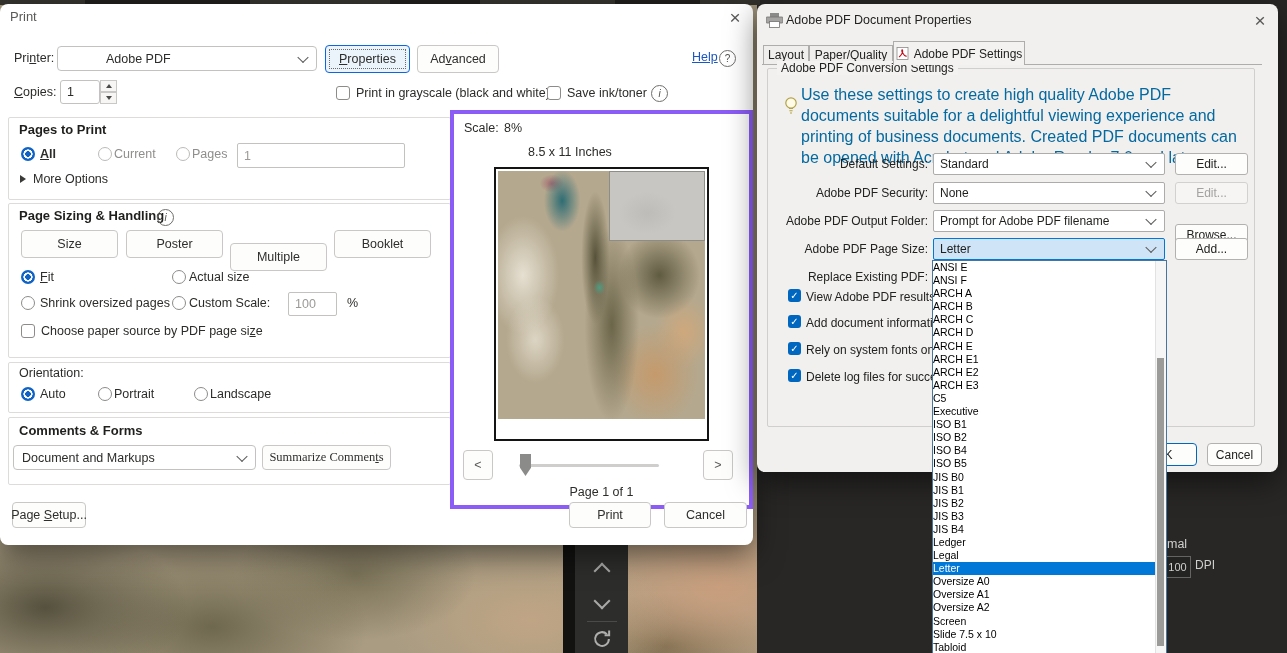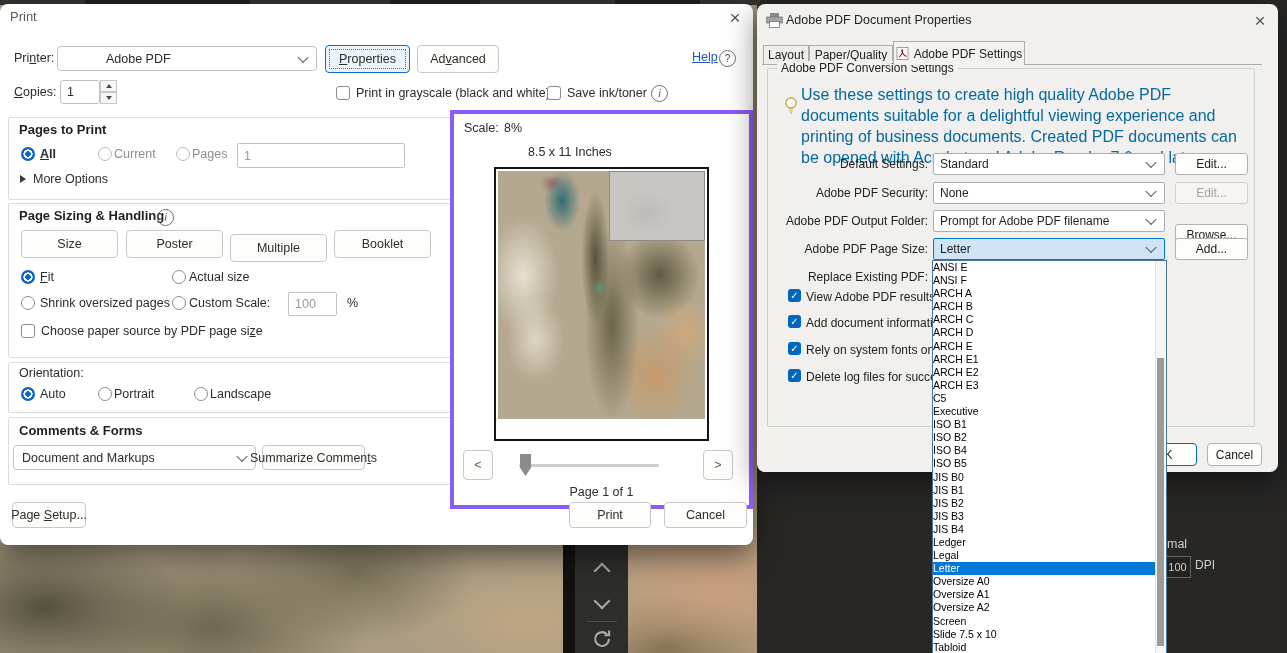--- a/index.html
+++ b/index.html
@@ -182,21 +182,21 @@
           <span>1</span>
         </div>
       <span class="t" style="left:11px;top:54px;"><i class="tri-right"></i><span>More Options</span></span>
     </div>
 
     <div class="sec" style="top:199px;height:153px;">
       <span class="t bold" style="left:10px;top:4px;">Page Sizing &amp; Handling</span>
       <div class="circle-icon" style="left:148px;top:5px;font-style:italic;">i</div>
       <div class="btn" style="left:12px;top:26px;width:97px;height:28px;">Size</div>
       <div class="btn" style="left:117px;top:26px;width:97px;height:28px;">Poster</div>
-      <div class="btn" style="left:221px;top:30px;width:97px;height:28px;">Multiple</div>
+      <div class="btn" style="left:221px;top:39px;width:97px;height:28px;">Multiple</div>
       <div class="btn" style="left:325px;top:26px;width:97px;height:28px;">Booklet</div>
       <div class="radio sel" style="left:12px;top:66px;"></div>
       <span class="t" style="left:31px;top:66px;"><span></span><span class="u">F</span><span>it</span></span>
       <div class="radio" style="left:163px;top:66px;"></div>
       <span class="t" style="left:180px;top:66px;">Actual size</span>
       <div class="radio" style="left:12px;top:92px;"></div>
       <span class="t" style="left:31px;top:92px;">Shrink oversized pages</span>
       <div class="radio" style="left:163px;top:92px;"></div>
       <span class="t" style="left:180px;top:92px;">Custom Scale:</span>
       <div class="combo" style="left:279px;top:88px;width:49px;height:24px;padding:0 6px;border-radius:2px;color:#9b9a98;">
@@ -216,21 +216,21 @@
       <div class="radio" style="left:185px;top:24px;"></div>
       <span class="t" style="left:201px;top:24px;">Landscape</span>
     </div>
 
     <div class="sec" style="top:413px;height:66px;">
       <span class="t bold" style="left:10px;top:5px;">Comments &amp; Forms</span>
       <div class="combo" style="left:4px;top:27px;width:243px;height:25px;">
         <span>Document and Markups</span>
           <span class="caret"></span>
       </div>
-      <div class="btn" style="left:253px;top:27px;width:103px;height:25px;">
+      <div class="btn" style="left:253px;top:27px;width:129px;height:25px;font-family:Liberation Serif, serif;">
         <span><span>Summarize Commen</span><span class="u">t</span><span>s</span></span>
       </div>
     </div>
 
     <div class="pv-panel">
       <span class="t" style="left:10px;top:7px;">Scale:</span>
       <span class="t" style="left:50px;top:7px;">8%</span>
       <span class="t" style="left:74px;top:31px;">8.5 x 11 Inches</span>
       <div class="pv-thumb">
         <div class="thumb-map"></div>

